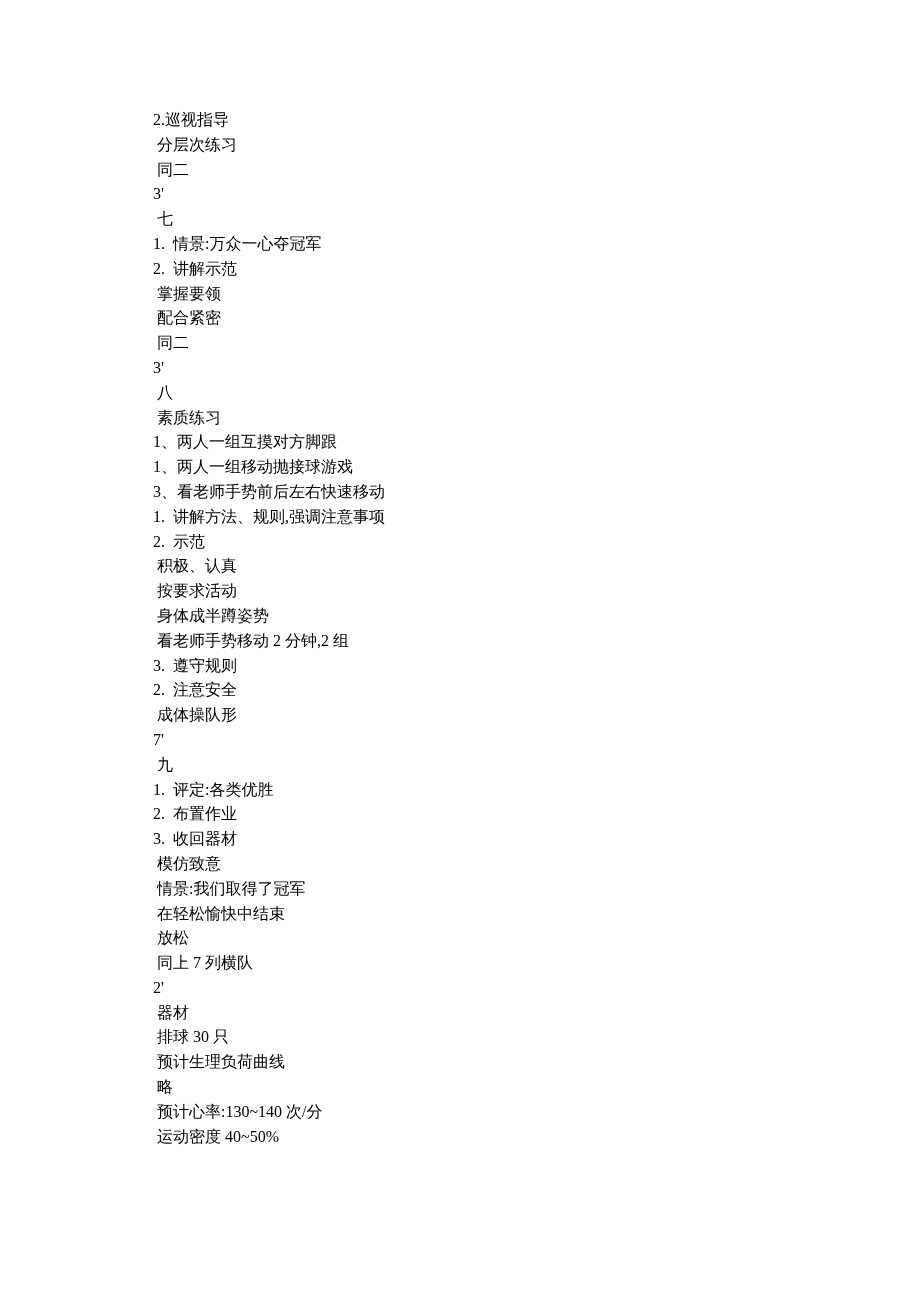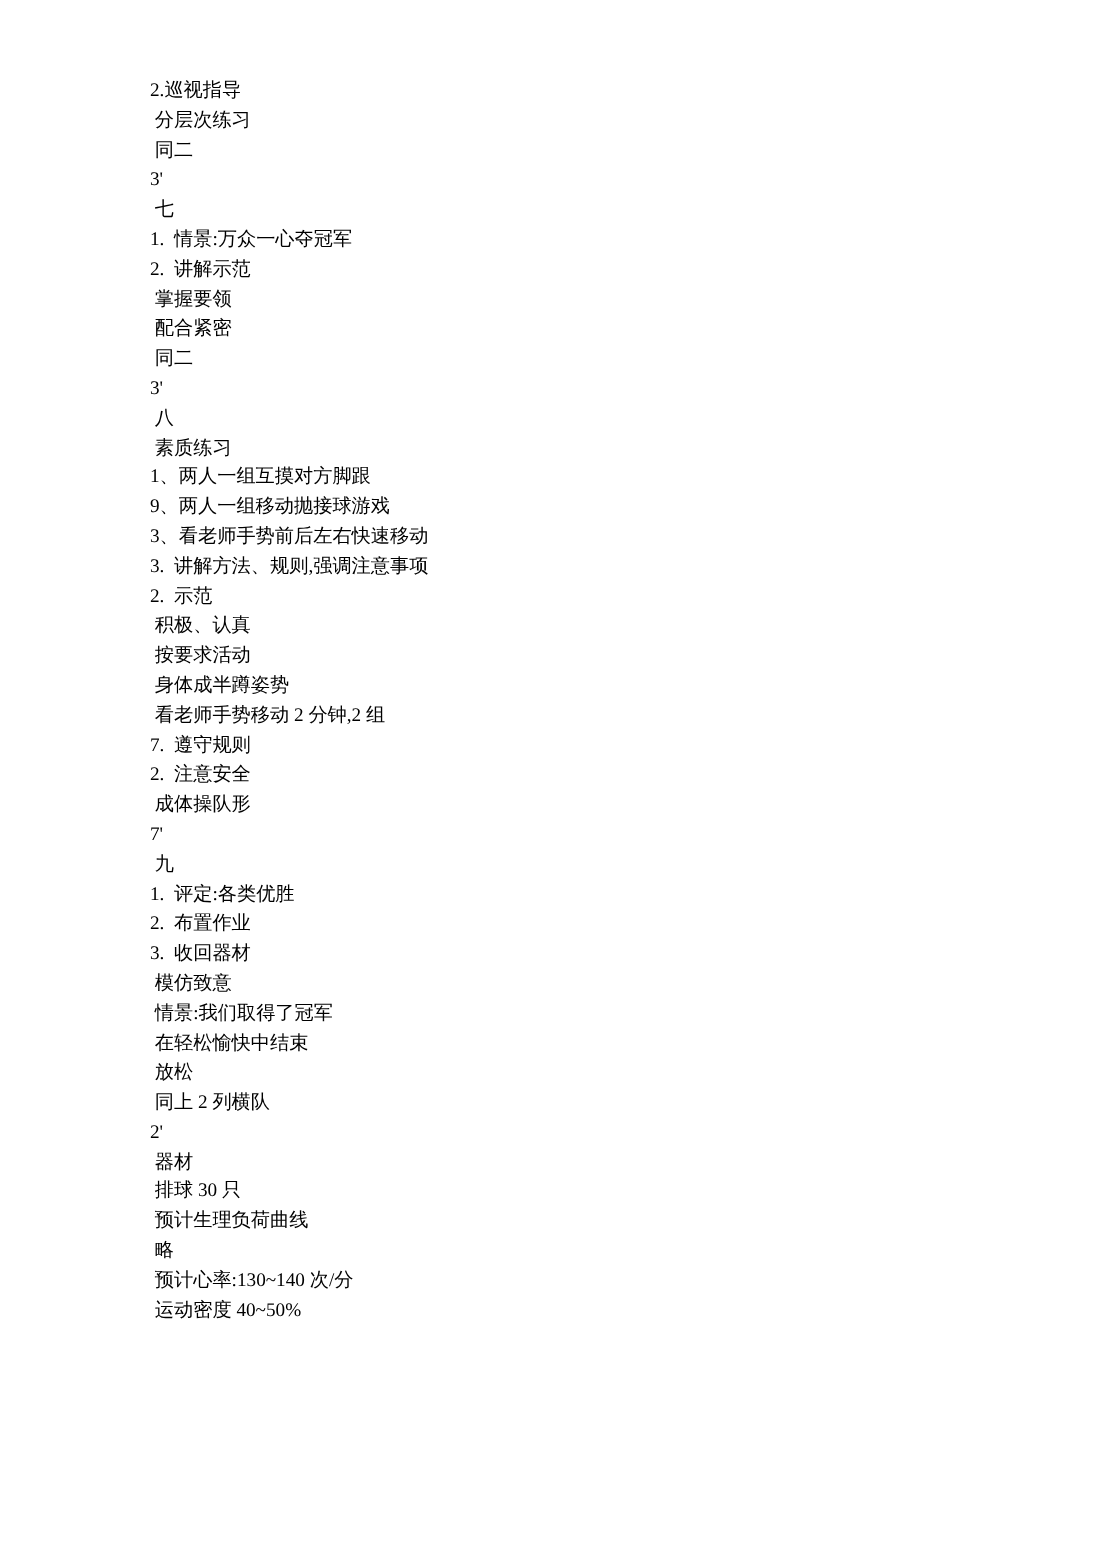--- a/index.html
+++ b/index.html
@@ -6,22 +6,23 @@
   margin: 0;
   padding: 0;
   background: #fff;
   font-family: "SimSun", "宋体", serif;
   font-size: 16px;
   color: #000;
   line-height: 1.55;
   width: 920px;
 }
 .page {
-  padding: 64px 0 0 125px;
+  padding: 108px 0 0 125px;
   width: 700px;
+  margin-left: 28px;
 }
 .line {
   white-space: pre-wrap;
 }
 </style>
 </head>
 <body>
 
 <div class="page">
   <div class="line">2.巡视指导</div>
@@ -31,41 +32,41 @@
   <div class="line"> 七</div>
   <div class="line">1.  情景:万众一心夺冠军</div>
   <div class="line">2.  讲解示范</div>
   <div class="line"> 掌握要领</div>
   <div class="line"> 配合紧密</div>
   <div class="line"> 同二</div>
   <div class="line">3'</div>
   <div class="line"> 八</div>
   <div class="line"> 素质练习</div>
   <div class="line">1、两人一组互摸对方脚跟</div>
-  <div class="line">9、两人一组移动抛接球游戏</div>
+  <div class="line">1、两人一组移动抛接球游戏</div>
   <div class="line">3、看老师手势前后左右快速移动</div>
-  <div class="line">3.  讲解方法、规则,强调注意事项</div>
+  <div class="line">1.  讲解方法、规则,强调注意事项</div>
   <div class="line">2.  示范</div>
   <div class="line"> 积极、认真</div>
   <div class="line"> 按要求活动</div>
   <div class="line"> 身体成半蹲姿势</div>
   <div class="line"> 看老师手势移动 2 分钟,2 组</div>
-  <div class="line">7.  遵守规则</div>
+  <div class="line">3.  遵守规则</div>
   <div class="line">2.  注意安全</div>
   <div class="line"> 成体操队形</div>
   <div class="line">7'</div>
   <div class="line"> 九</div>
   <div class="line">1.  评定:各类优胜</div>
   <div class="line">2.  布置作业</div>
   <div class="line">3.  收回器材</div>
   <div class="line"> 模仿致意</div>
   <div class="line"> 情景:我们取得了冠军</div>
   <div class="line"> 在轻松愉快中结束</div>
   <div class="line"> 放松</div>
-  <div class="line"> 同上 2 列横队</div>
+  <div class="line"> 同上 7 列横队</div>
   <div class="line">2'</div>
   <div class="line"> 器材</div>
   <div class="line"> 排球 30 只</div>
   <div class="line"> 预计生理负荷曲线</div>
   <div class="line"> 略</div>
   <div class="line"> 预计心率:130~140 次/分</div>
   <div class="line"> 运动密度 40~50%</div>
 </div>
 
 </body></html>

